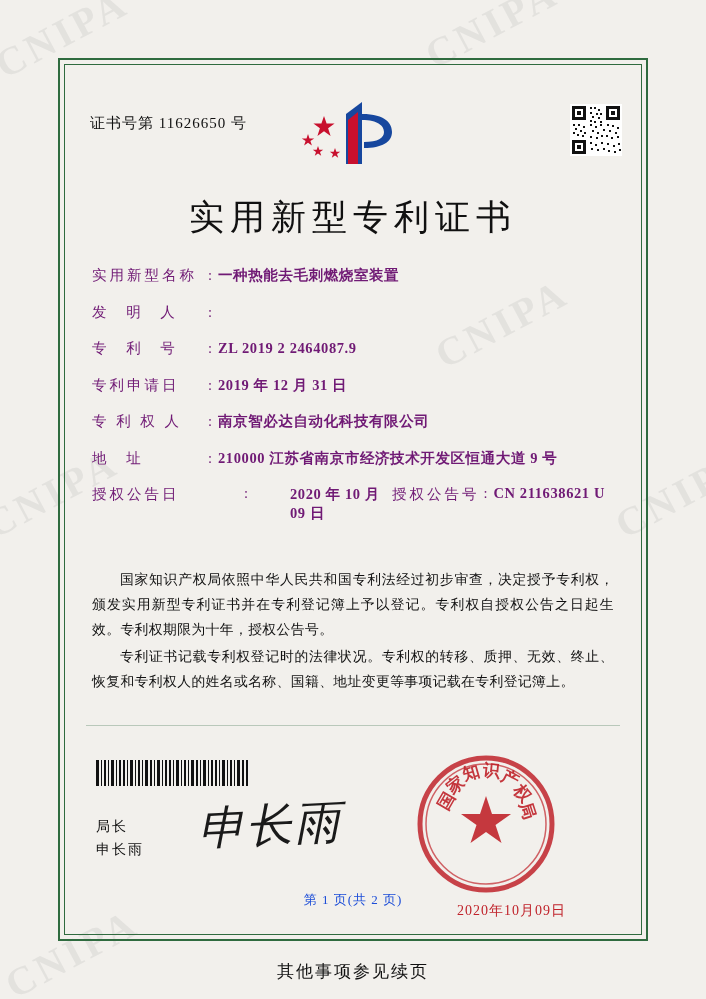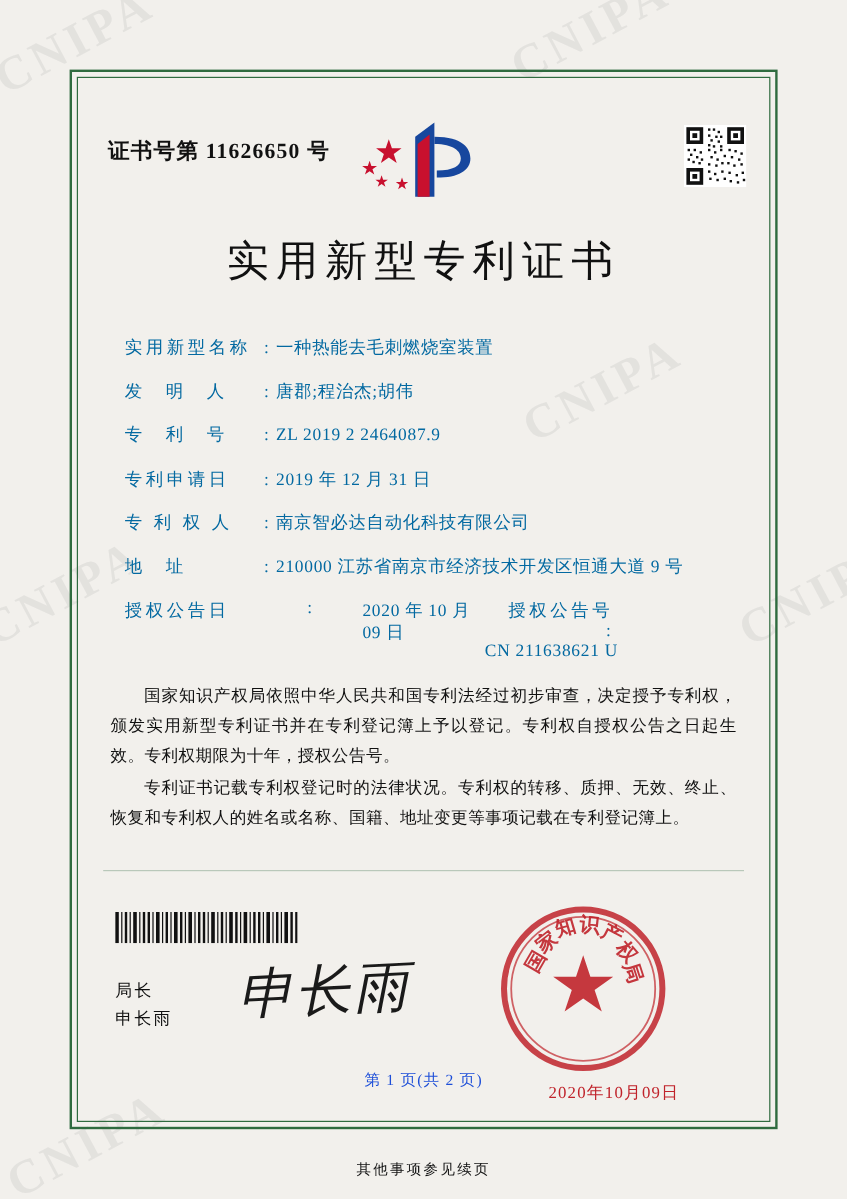--- a/index.html
+++ b/index.html
@@ -33,59 +33,59 @@
     position:absolute;
     left:64px;top:64px;right:64px;bottom:64px;
     border:1px solid #2f6b3f;
   }
   .content{
     position:absolute;
     left:78px;top:90px;right:78px;bottom:78px;
   }
   .cert-no{
     position:absolute;left:12px;top:24px;
-    font-size:18px;color:#111;letter-spacing:1px;font-weight:bold;
+    font-size:15px;color:#111;letter-spacing:1px;
   }
   .qr{
     position:absolute;right:6px;top:14px;
     width:52px;height:52px;
   }
   .qr svg{display:block;}
   .logo{
     position:absolute;left:50%;top:8px;transform:translateX(-50%);
     width:130px;height:78px;
   }
   .title{
     position:absolute;left:0;right:0;top:104px;
     text-align:center;
     font-family:"DejaVu Serif","Liberation Serif",serif;
     font-weight:normal;
     font-size:35px;
     letter-spacing:6px;
     color:#111;
   }
   .fields{
-    position:absolute;left:14px;right:14px;top:190px;
-    font-size:14.5px;color:#0369a1;margin-left:12px;
+    position:absolute;left:14px;right:14px;top:176px;
+    font-size:14.5px;color:#701a75;
   }
   .row{
     margin-bottom:17.5px;
     display:flex;align-items:baseline;
     letter-spacing:.5px;
   }
   .lbl{
     width:116px;flex:none;
     letter-spacing:3px;
   }
   .lbl.spaced{letter-spacing:8px;}
   .colon{width:10px;flex:none;}
-  .val{flex:1;letter-spacing:.6px;}
+  .val{flex:1;letter-spacing:.6px;font-weight:bold;}
   .row-dual{display:flex;align-items:baseline;margin-bottom:17.5px;}
   .dual-left{display:flex;align-items:flex-start;width:300px;flex:none;gap:36px;}
-  .dual-right{display:flex;align-items:flex-end;flex-direction:column;}
+  .dual-right{display:flex;align-items:flex-start;}
   .dual-right .lbl{width:auto;margin-right:4px;}
   .para{
     position:absolute;left:14px;right:14px;top:477px;
     font-size:13.8px;line-height:25px;color:#111;
     text-align:justify;letter-spacing:.4px;
   }
   .para p{margin:0 0 2px 0;text-indent:28px;}
   .divider{
     position:absolute;left:8px;right:8px;top:635px;
     border-top:1px solid #b9c8ba;
@@ -114,21 +114,21 @@
     color:#c0232b;font-size:14px;letter-spacing:1px;
     font-family:"Liberation Serif",serif;
     margin-top:27px;
   }
   .page-no{
     position:absolute;left:0;right:0;bottom:12px;
     text-align:center;font-size:13px;color:#1d4ed8;letter-spacing:1px;
   }
   .footer-note{
     position:absolute;left:0;right:0;bottom:16px;
-    text-align:center;font-size:12px;color:#111;letter-spacing:2px;
+    text-align:center;font-size:17px;color:#111;letter-spacing:2px;
   }
 </style>
 </head>
 <body>
 
 <div class="page">
 
   <div class="wm" style="left:-10px;top:10px;">CNIPA</div>
   <div class="wm" style="left:420px;top:0px;">CNIPA</div>
   <div class="wm" style="left:430px;top:300px;">CNIPA</div>
@@ -229,21 +229,20 @@
 
       <div class="row">
         <span class="lbl">实用新型名称</span>
         <span class="colon">:</span>
         <span class="val">一种热能去毛刺燃烧室装置</span>
       </div>
 
       <div class="row">
         <span class="lbl spaced">发 明 人</span>
         <span class="colon">:</span>
-        <span class="val">唐郡;程治杰;胡伟</span>
       </div>
 
       <div class="row">
         <span class="lbl spaced">专 利 号</span>
         <span class="colon">:</span>
         <span class="val">ZL 2019 2 2464087.9</span>
       </div>
 
       <div class="row">
         <span class="lbl">专利申请日</span>

